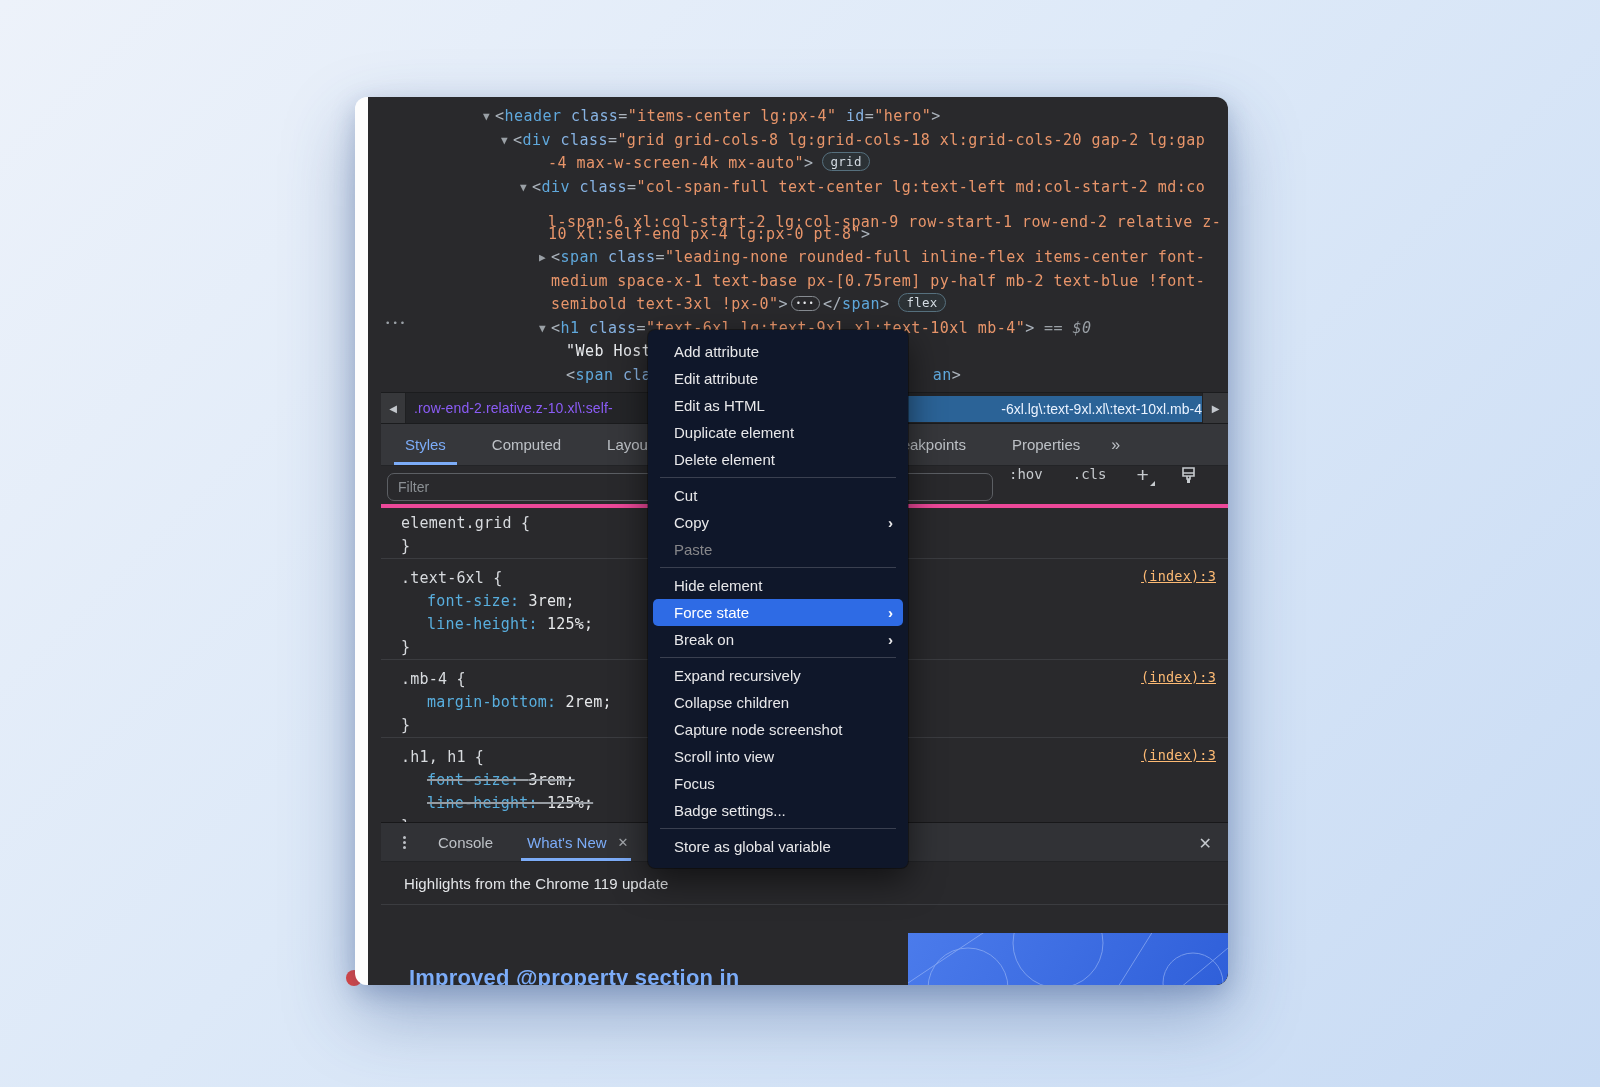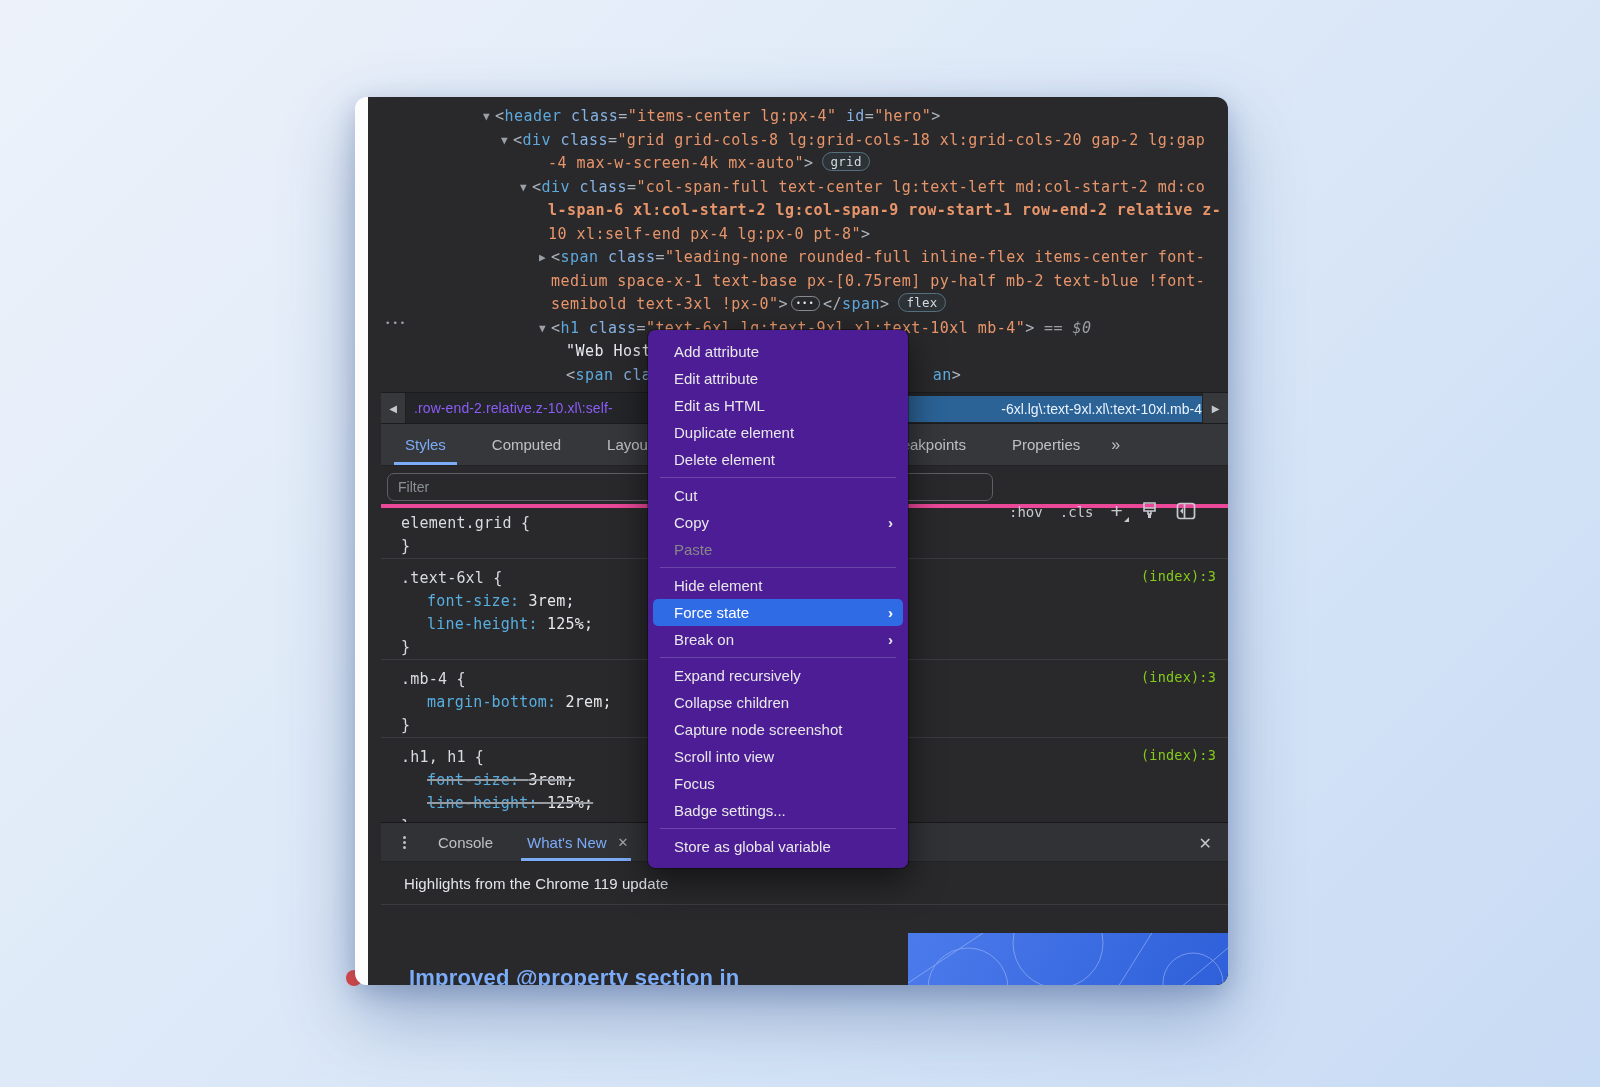--- a/index.html
+++ b/index.html
@@ -53,37 +53,37 @@
   .ptab.active{color:#7cacf8}
   .ptab.active::after{content:"";position:absolute;left:12px;right:12px;bottom:0;height:3px;background:#7cacf8}
   .tab-overflow{display:flex;align-items:center;color:#bdc1c6;font-size:16px;padding:0 8px;letter-spacing:-2px}
 
   
   .filterrow{position:absolute;left:13px;right:0;top:369px;height:42px;background:#29292c;
     border-bottom:4px solid #ec4899}
   .filterinput{position:absolute;left:6px;top:7px;width:606px;height:28px;background:transparent;
     border:1px solid #5c5f64;border-radius:7px;color:#e8eaed;font-size:14px;padding:0 10px;outline:none}
   .filterinput::placeholder{color:#8b9094}
-  .filtericons{position:absolute;left:628px;right:8px;top:12px;height:42px;display:flex;
-    align-items:flex-end;gap:17px;justify-content:flex-start}
+  .filtericons{position:absolute;left:628px;right:8px;top:0;height:42px;display:flex;
+    align-items:flex-start;gap:30px;justify-content:flex-start}
   .ficon{color:#c6cace;font-family:"DejaVu Sans Mono",monospace;font-size:14px}
   .pluswrap{position:relative;color:#c6cace;font-size:21px;line-height:18px;font-weight:400}
   .plustri{position:absolute;right:-6px;bottom:-2px;width:0;height:0;
     border-left:5px solid transparent;border-bottom:5px solid #c6cace}
   .isvg{display:block}
 
   
   .stylespane{position:absolute;left:13px;right:0;top:411px;height:314px;overflow:hidden;
     font-family:"DejaVu Sans Mono",monospace;font-size:15px;letter-spacing:.2px}
   .sline{position:absolute;white-space:pre;line-height:20px}
   .sel{color:#d8dbdf}
   .pname{color:#58aede}
   .pval{color:#e6e8ea}
   .strike{text-decoration:line-through;text-decoration-color:#969ba1;text-decoration-thickness:1.5px}
-  .idx-link{position:absolute;right:12px;color:#84cc16;font-size:13.5px;white-space:pre}
+  .idx-link{position:absolute;right:12px;color:#fdba74;font-size:13.5px;text-decoration:underline;white-space:pre}
   .rule-sep{position:absolute;left:0;right:0;height:1px;background:#3b3c40}
 
   
   .drawertabs{position:absolute;left:13px;right:0;top:725px;height:40px;background:#313236;
     border-top:1px solid #18181a;border-bottom:1px solid #232427;display:flex;align-items:center}
   .kebab{color:#bdc1c6;font-size:15px;letter-spacing:0;margin-left:22px;line-height:11px;
     display:flex;flex-direction:column;gap:2px}
   .kebab i{width:3px;height:3px;border-radius:50%;background:#bdc1c6;display:block}
   .dtab{color:#bdc1c6;font-size:15px;margin-left:32px}
   .dtab-group{display:flex;align-items:center;margin-left:34px;position:relative;height:100%}
@@ -96,21 +96,21 @@
     border-bottom:1px solid #3b3c40;display:flex;align-items:center}
   .headline{color:#e3e5e8;font-size:15px;margin-left:23px;letter-spacing:.1px}
   .wnbody{position:absolute;left:13px;right:0;top:808px;bottom:0;background:#29292c;
     border-radius:0 0 12px 0;overflow:hidden}
   .article-title{position:absolute;left:28px;top:60px;color:#7cacf8;font-size:22px;font-weight:700;
     letter-spacing:.2px;white-space:nowrap}
   .wnimg{position:absolute;right:0;top:28px;width:320px;height:60px;
     background:linear-gradient(120deg,#4b7beb,#2f5fd9);border-radius:0 0 12px 0;overflow:hidden}
 
   
-  .ctxmenu{position:absolute;left:293px;top:233px;width:260px;background:#4c1d95;border-radius:7px;
+  .ctxmenu{position:absolute;left:293px;top:233px;width:260px;background:#0f172a;border-radius:7px;
     box-shadow:0 12px 34px rgba(0,0,0,.55),0 0 0 1px rgba(0,0,0,.35);padding:8px 0;z-index:10}
   .mi{height:27px;display:flex;align-items:center;padding-left:21px;color:#e8e8ea;font-size:15px;
     position:relative;margin:0 5px;border-radius:5px}
   .mi.disabled{color:#87878a}
   .mi.selected{background:#2e6be5;color:#fff}
   .mi .chev{position:absolute;right:10px;font-size:15px;font-weight:700;top:50%;transform:translateY(-54%)}
   .msep{height:1px;background:rgba(255,255,255,.18);margin:4px 12px}
   .submenu{position:absolute;left:548px;top:497px;width:132px;background:#3a3b3d;border-radius:7px;
     box-shadow:0 12px 34px rgba(0,0,0,.55),0 0 0 1px rgba(0,0,0,.35);padding:6px 0;z-index:11}
   .smi{height:27px;display:flex;align-items:center;padding-left:16px;color:#e8e8ea;font-size:15px}
@@ -123,21 +123,21 @@
 <div class="devwin">
   <div class="whitestrip"></div>
   <div class="panel">
 
     <div class="domtree" id="domtree">
       <div class="gutterdots">•••</div>
     <div class="line" style="left: 102px; top: 10px;"><span class="c-arw">▼</span><span class="c-pn">&lt;</span><span class="c-tg">header</span><span class="c-at"> class</span><span class="c-pn">=</span><span class="c-vl">"items-center lg:px-4"</span><span class="c-at"> id</span><span class="c-pn">=</span><span class="c-vl">"hero"</span><span class="c-pn">&gt;</span></div>
         <div class="line" style="left: 120px; top: 34px;"><span class="c-arw">▼</span><span class="c-pn">&lt;</span><span class="c-tg">div</span><span class="c-at"> class</span><span class="c-pn">=</span><span class="c-vl">"grid grid-cols-8 lg:grid-cols-18 xl:grid-cols-20 gap-2 lg:gap</span></div>
         <div class="line" style="left: 167px; top: 57px;"><span class="c-vl">-4 max-w-screen-4k mx-auto"</span><span class="c-pn">&gt;</span><span class="badge">grid</span></div>
         <div class="line" style="left: 139px; top: 81px;"><span class="c-arw">▼</span><span class="c-pn">&lt;</span><span class="c-tg">div</span><span class="c-at"> class</span><span class="c-pn">=</span><span class="c-vl">"col-span-full text-center lg:text-left md:col-start-2 md:co</span></div>
-        <div class="line" style="left: 167px; top: 104px; font-weight: bold;"><span class="c-vl">l-span-6 xl:col-start-2 lg:col-span-9 row-start-1 row-end-2 relative z-</span></div>
+        <div class="line" style="left: 167px; top: 116px;"><span class="c-vl">l-span-6 xl:col-start-2 lg:col-span-9 row-start-1 row-end-2 relative z-</span></div>
         <div class="line" style="left: 167px; top: 128px;"><span class="c-vl">10 xl:self-end px-4 lg:px-0 pt-8"</span><span class="c-pn">&gt;</span></div>
         <div class="line" style="left: 158px; top: 151px;"><span class="c-arw">▶</span><span class="c-pn">&lt;</span><span class="c-tg">span</span><span class="c-at"> class</span><span class="c-pn">=</span><span class="c-vl">"leading-none rounded-full inline-flex items-center font-</span></div>
         <div class="line" style="left: 170px; top: 175px;"><span class="c-vl">medium space-x-1 text-base px-[0.75rem] py-half mb-2 text-blue !font-</span></div>
         <div class="line" style="left: 170px; top: 198px;"><span class="c-vl">semibold text-3xl !px-0"</span><span class="c-pn">&gt;</span><span class="dots-badge">•••</span><span class="c-pn">&lt;/</span><span class="c-tg">span</span><span class="c-pn">&gt;</span><span class="badge">flex</span></div>
         <div class="line" style="left: 158px; top: 222px;"><span class="c-arw">▼</span><span class="c-pn">&lt;</span><span class="c-tg">h1</span><span class="c-at"> class</span><span class="c-pn">=</span><span class="c-vl">"text-6xl lg:text-9xl xl:text-10xl mb-4"</span><span class="c-pn">&gt;</span><span class="c-eq"> == $0</span></div>
         <div class="line" style="left: 185px; top: 245px;"><span class="c-tx">"Web Hostin</span></div>
         <div class="line" style="left: 185px; top: 269px;"><span class="c-pn">&lt;</span><span class="c-tg">span</span><span class="c-at"> clas</span><span class="gap"></span><span class="c-tg">an</span><span class="c-pn">&gt;</span></div>
       </div>
 
     <div class="crumbbar">

